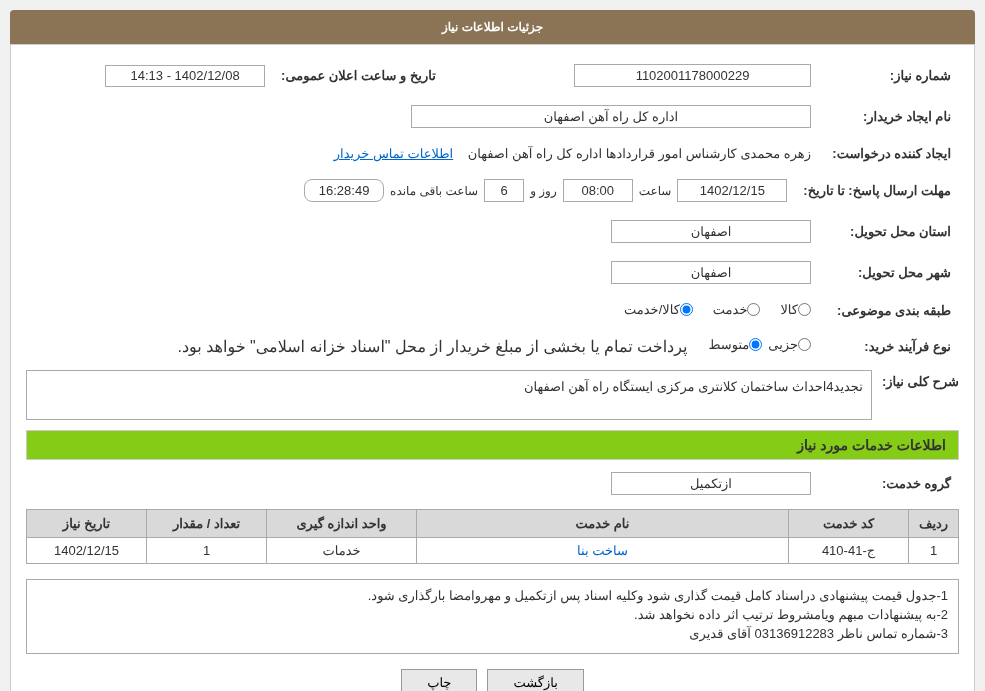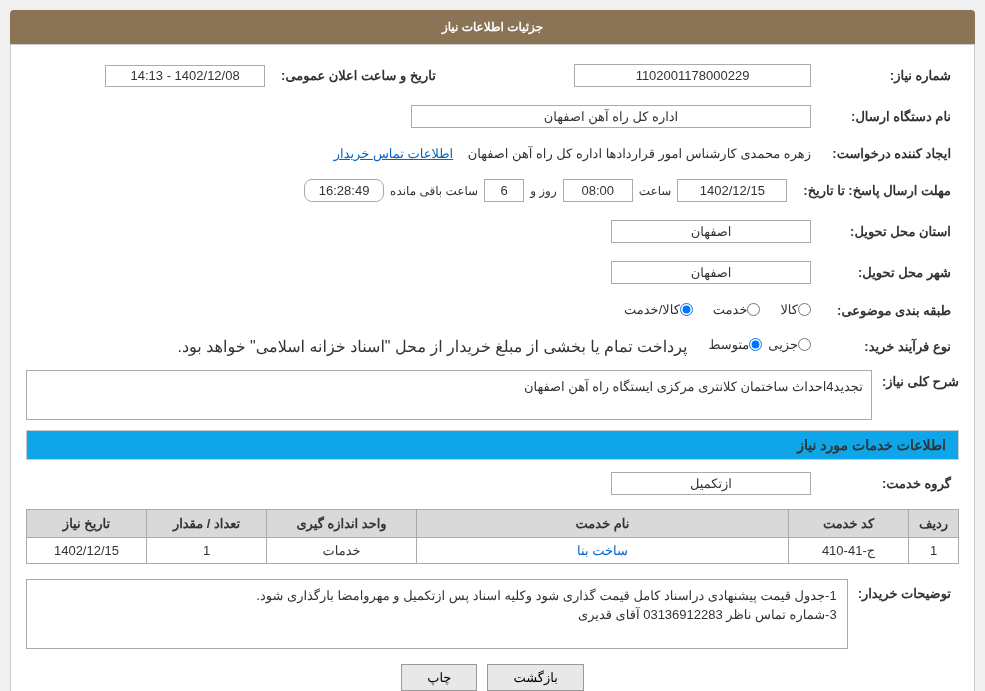--- a/index.html
+++ b/index.html
@@ -59,21 +59,21 @@
     }
     .input-medium {
       width: 237px;
     }
     .link-text {
       color: #0066cc;
       text-decoration: underline;
       cursor: pointer;
     }
     .section-header {
-      background: #0ea5e9;
+      background: #84cc16;
       border: 1px solid #ccc;
       padding: 6px 12px;
       font-weight: bold;
       font-size: 14px;
       margin: 10px 0 8px 0;
     }
     .radio-group {
       display: inline-flex;
       gap: 20px;
       align-items: center;
@@ -203,21 +203,21 @@
         <td class="value-cell">
           <span class="input-box bordered-val" style="min-width:160px;">1402/12/08 - 14:13</span>
         </td>
       </tr>
     </tbody>
       </table>
 
     <table class="info-table">
       <tbody>
           <tr>
-        <td class="label-cell">نام دستگاه ارسال:</td>
+        <td class="label-cell">نام ایجاد خریدار:</td>
         <td class="value-cell" colspan="4">
           <span class="input-box" style="min-width:400px; text-align:center;">اداره کل راه آهن اصفهان</span>
         </td>
       </tr>
     </tbody>
       </table>
 
     <table class="info-table">
       <tbody>
           <tr>
@@ -357,23 +357,23 @@
       <td><span class="service-link">ساخت بنا</span></td>
       <td>خدمات</td>
       <td>1</td>
       <td>1402/12/15</td>
     </tr>
           </tbody>
       </table>
     </div>
 
     <div class="notes-row" style="margin-top:10px; align-items:flex-start;">
-      <div class="notes-label" style="white-space:nowrap; margin-top:4px;">توضیحات خریدار:</div>
       <div class="notes-box" id="notes-container" style="flex:1; position:relative;">
           <div style="margin-bottom: 4px;">1-جدول قیمت پیشنهادی دراسناد کامل قیمت گذاری شود وکلیه اسناد پس ازتکمیل و مهروامضا بارگذاری شود.</div>
+          <div style="margin-bottom: 4px;">2-به پیشنهادات مبهم ویامشروط ترتیب اثر داده نخواهد شد.</div>
           <div style="margin-bottom: 4px;">3-شماره تماس ناظر 03136912283 آقای قدیری</div>
         </div>
     </div>
 
     <div class="buttons-row">
       <button class="btn btn-back">بازگشت</button>
       <button class="btn btn-print">چاپ</button>
     </div>
   </div>
 </div>

